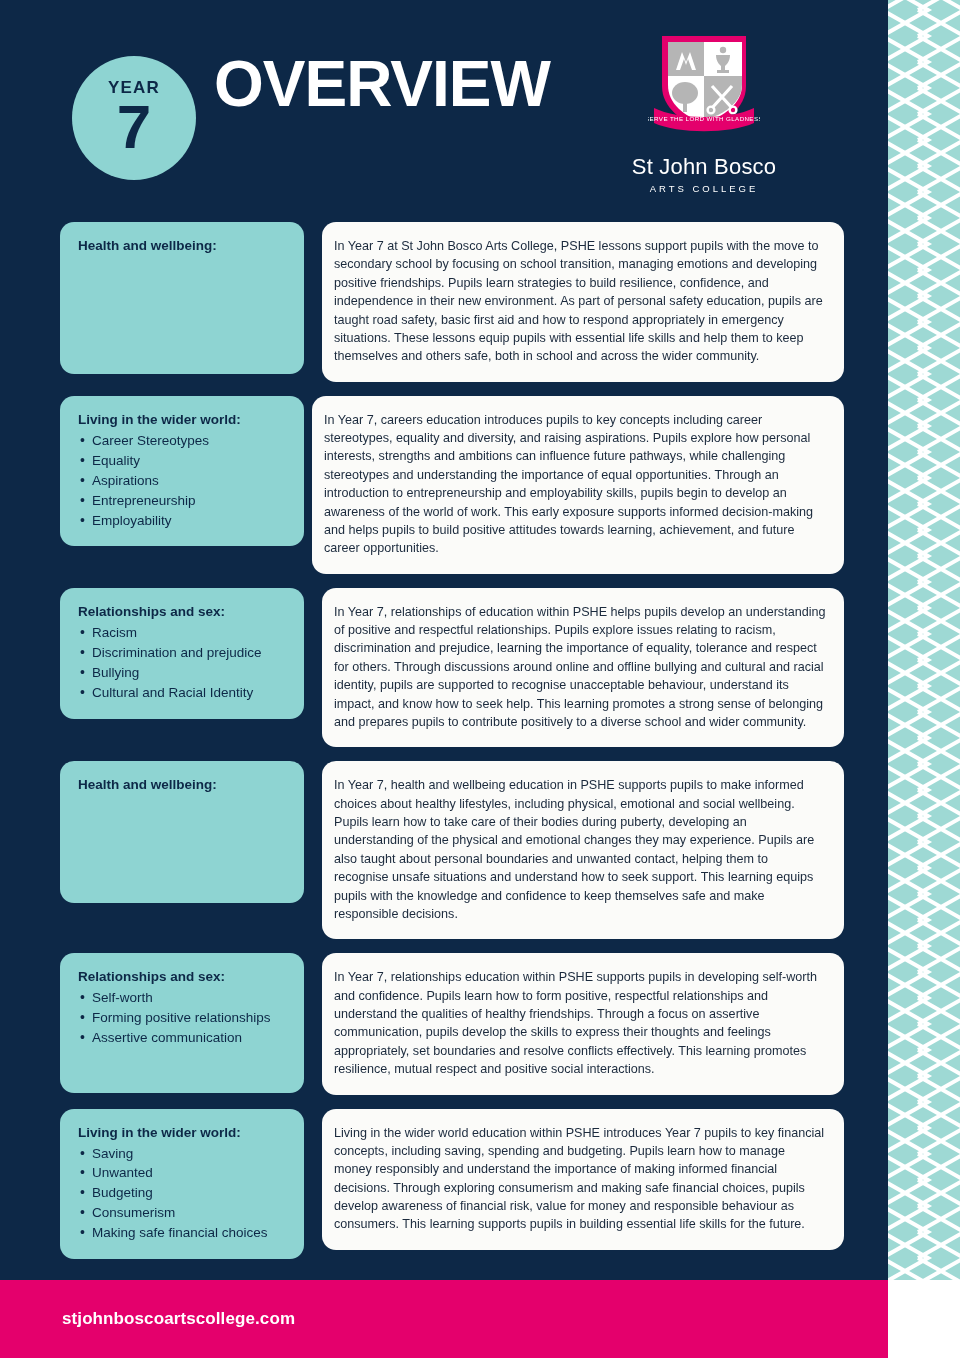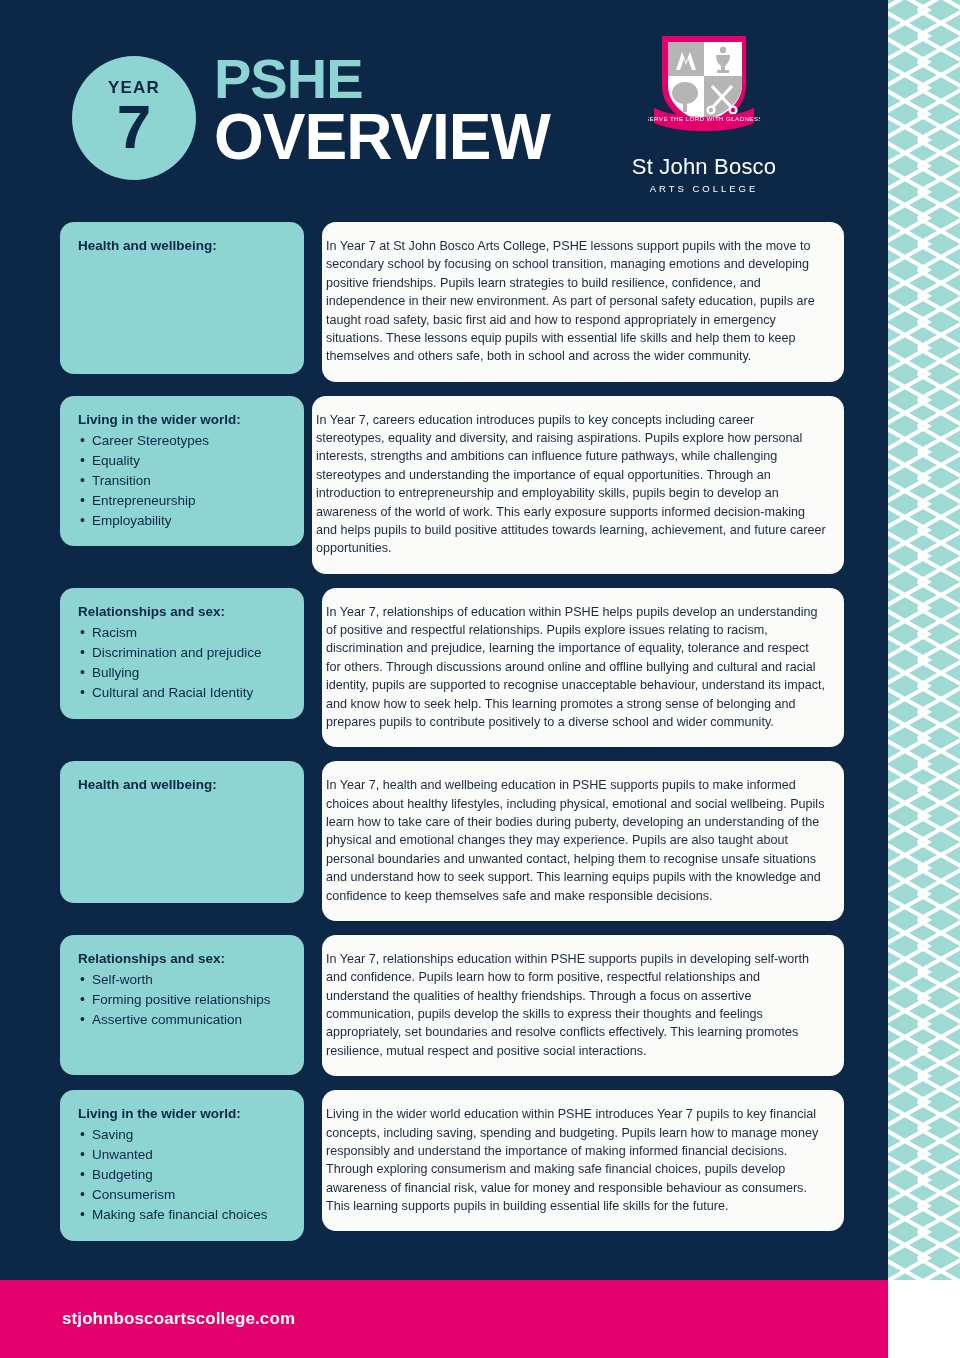--- a/index.html
+++ b/index.html
@@ -150,21 +150,21 @@
     left: 2px;
     top: -1px;
     font-size: 14px;
   }
 
   .desc-card {
     flex: 1 1 auto;
     margin-left: 18px;
     background: #fbfbf9;
     border-radius: 14px;
-    padding: 15px 18px 16px 4px;
+    padding: 15px 18px 16px 12px;
     color: #1b2a3d;
     font-size: 12.6px;
     line-height: 1.46;
     text-align: left;
   }
 
   
   .row-0 .topic-card { min-height: 152px; }
   .row-0 .desc-card  { min-height: 152px; }
   .row-1 .topic-card { min-height: 144px; }
@@ -430,21 +430,20 @@
     </div>
 
   <div class="header">
 
     <div class="year-badge">
       <div class="year-word">YEAR</div>
       <div class="year-num">7</div>
     </div>
 
     <div class="title-block">
-      <div class="title-line1">PSHE</div>
       <div class="title-line2">OVERVIEW</div>
     </div>
 
     <div class="logo">
       <svg width="112" height="108" viewBox="0 0 112 108">
 
         <path d="M14 8 H98 V58 C98 80 78 94 56 101 C34 94 14 80 14 58 Z" fill="#e4006c"></path>
 
         <path d="M20 14 H94 V57 C94 76 76 88 56 95 C36 88 20 76 20 57 Z" fill="#ffffff"></path>
         <rect x="20" y="14" width="36" height="34" fill="#b5b5b5"></rect>
@@ -476,21 +475,21 @@
           <div class="topic-heading">Health and wellbeing:</div>
         </div>
         <div class="desc-card">In Year 7 at St John Bosco Arts College, PSHE lessons support pupils with the move to secondary school by focusing on school transition, managing emotions and developing positive friendships. Pupils learn strategies to build resilience, confidence, and independence in their new environment. As part of personal safety education, pupils are taught road safety, basic first aid and how to respond appropriately in emergency situations. These lessons equip pupils with essential life skills and help them to keep themselves and others safe, both in school and across the wider community.</div>
       </div>
       <div class="row row-1">
         <div class="topic-card">
           <div class="topic-heading">Living in the wider world:</div>
           <ul class="topic-list">
             <li>Career Stereotypes</li>
             <li>Equality</li>
-            <li>Transition</li>
+            <li>Aspirations</li>
             <li>Entrepreneurship</li>
             <li>Employability</li>
           </ul>
         </div>
         <div class="desc-card">In Year 7, careers education introduces pupils to key concepts including career stereotypes, equality and diversity, and raising aspirations. Pupils explore how personal interests, strengths and ambitions can influence future pathways, while challenging stereotypes and understanding the importance of equal opportunities. Through an introduction to entrepreneurship and employability skills, pupils begin to develop an awareness of the world of work. This early exposure supports informed decision-making and helps pupils to build positive attitudes towards learning, achievement, and future career opportunities.</div>
       </div>
       <div class="row row-2">
         <div class="topic-card">
           <div class="topic-heading">Relationships and sex:</div>
           <ul class="topic-list">

